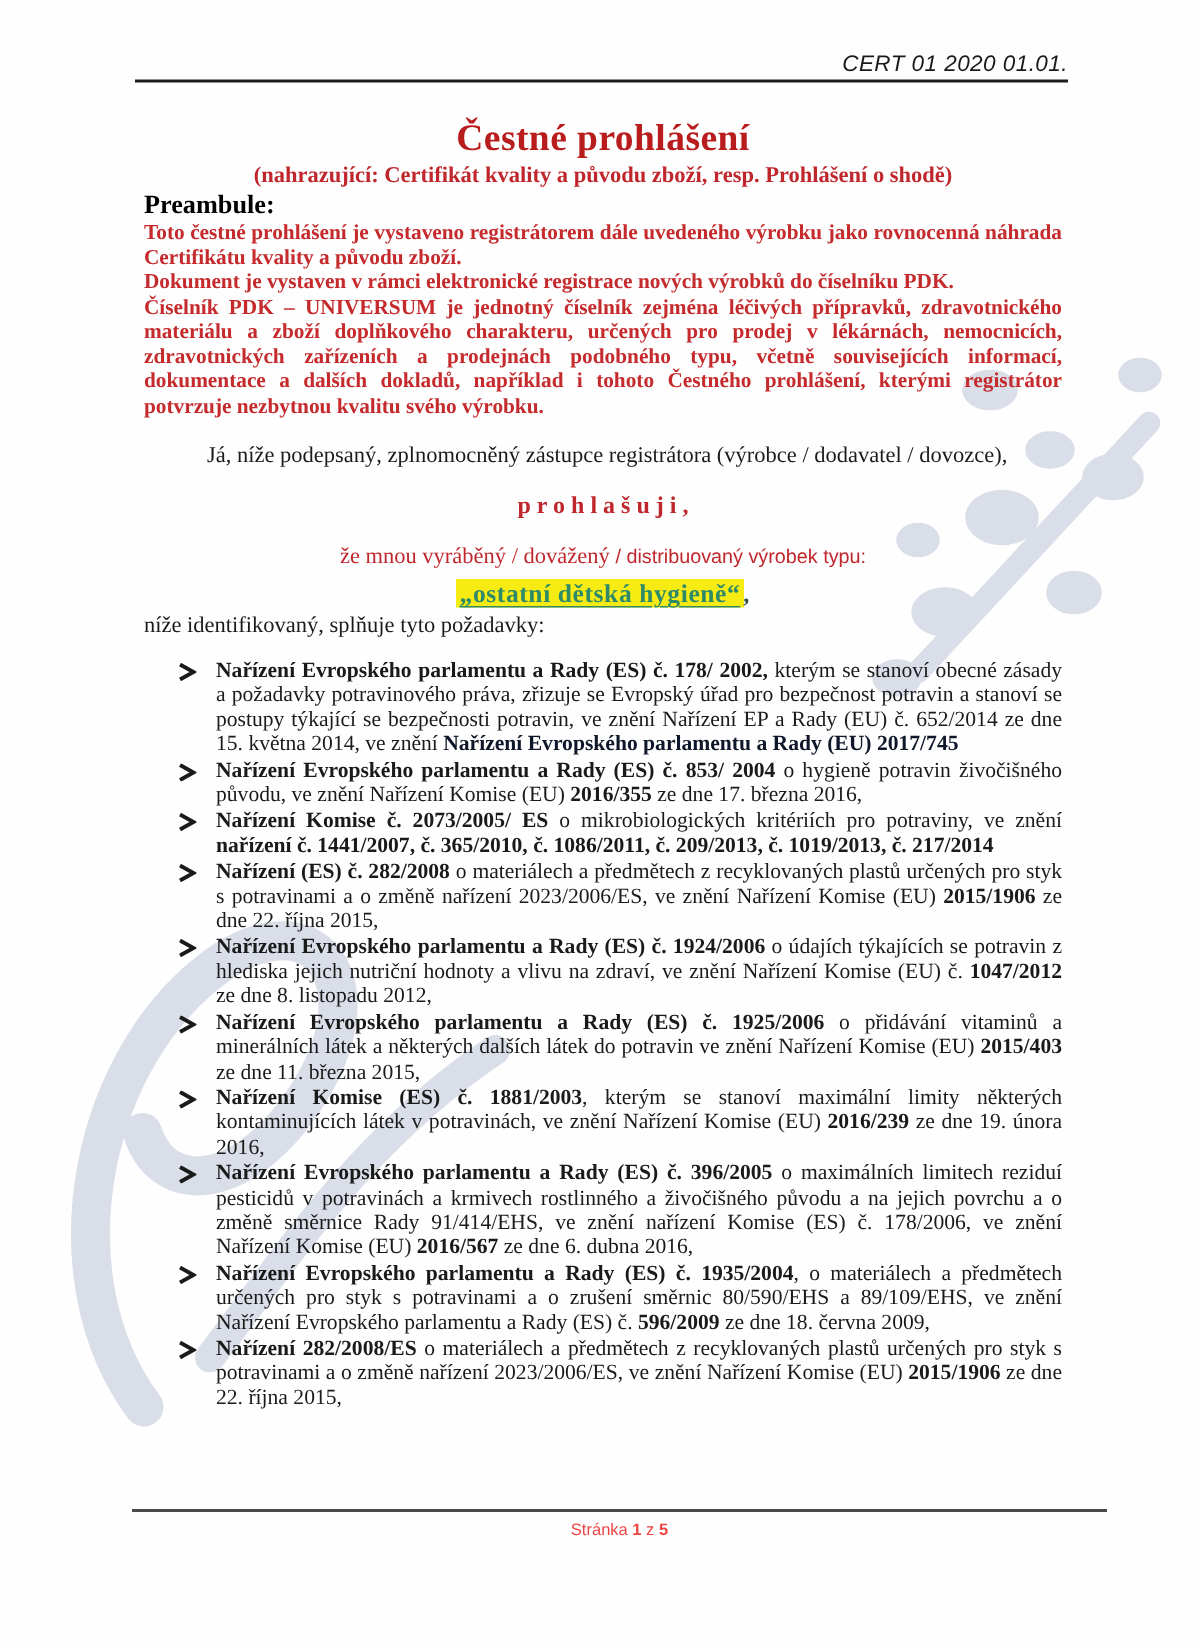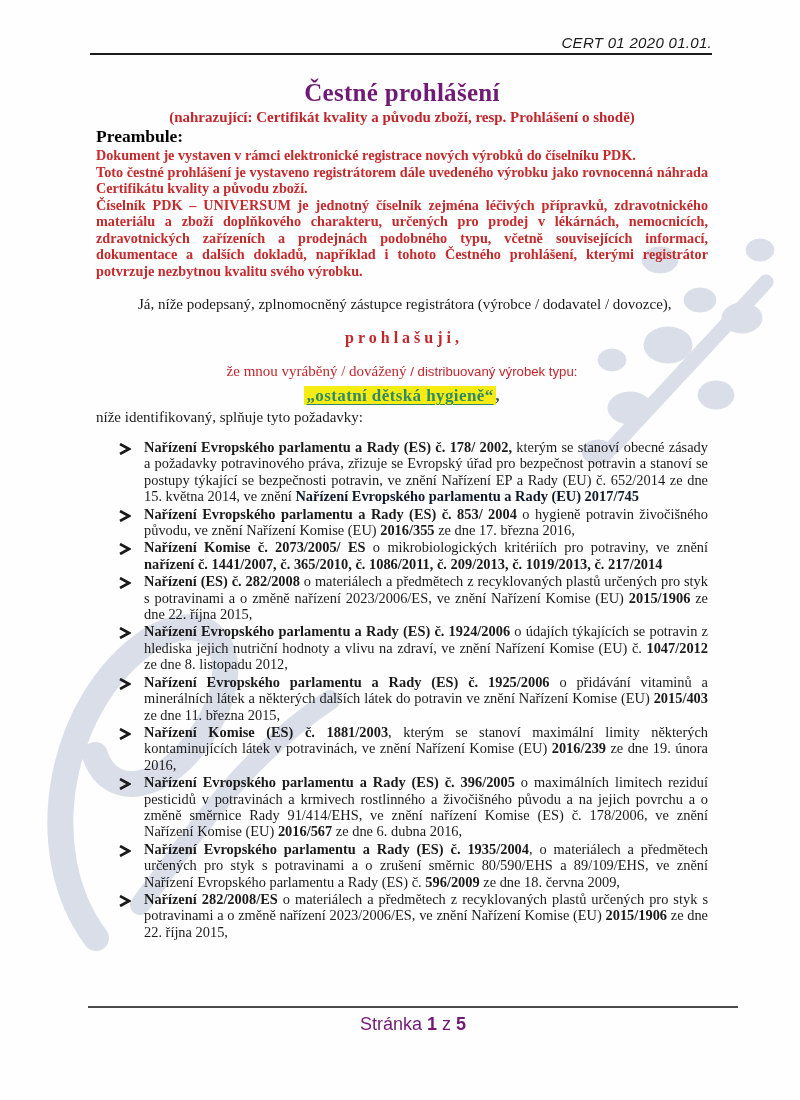--- a/index.html
+++ b/index.html
@@ -15,21 +15,21 @@
   .content{position:relative;z-index:1;padding:34px 92px 0 96px;}
   
   .doc-code-row{
     text-align:right;
     font-family:"Liberation Sans", sans-serif;
     font-style:italic;font-size:15px;letter-spacing:.3px;
     border-bottom:2px solid #1c1c1c;
     padding-bottom:2px;
     margin-left:-6px;margin-right:-4px;
   }
-  .title{margin-top:24px;text-align:center;color:#701a75;font-weight:700;font-size:25px;letter-spacing:.3px;}
+  .title{margin-top:24px;text-align:center;color:#b91c1c;font-weight:700;font-size:25px;letter-spacing:.3px;}
   .subtitle{margin-top:2px;text-align:center;color:#c0272d;font-weight:700;font-size:15px;}
   .preamble-h{color:#000000;font-weight:700;font-size:17.5px;}
   .preamble p{
     margin:0;color:#c52a2c;font-weight:700;font-size:14.2px;line-height:16.5px;
     text-align:justify;
   }
   .intro{margin-top:17px;font-size:15px;text-indent:42px;}
   .verb{margin-top:16px;text-align:center;color:#c0272d;font-weight:700;font-size:16px;}
   .product-line{margin-top:15px;text-align:center;}
   .red-serif{color:#c0272d;font-size:15px;}
@@ -50,21 +50,21 @@
     flex:1;font-size:14.4px;line-height:16.4px;text-align:justify;
   }
   .req-body .b{font-weight:700;}
   .req-body .red{color:#0f172a;font-weight:700;}
   
   .footer{
     position:absolute;left:88px;right:62px;top:1006px;z-index:1;
     border-top:2px solid #4a4a4a;
     text-align:center;
     font-family:"Liberation Sans", sans-serif;
-    font-size:18px;color:#701a75;
+    font-size:11px;color:#ef4444;
     padding-top:6px;
   }
   .footer .b{font-weight:700;}
 </style>
 </head>
 <body>
 
 <div class="page">
 
   <svg class="wm" viewBox="0 0 800 1100" width="800" height="1100" aria-hidden="true">
@@ -88,22 +88,22 @@
 
     <div class="doc-code-row">
       <span>CERT 01 2020 01.01.</span>
     </div>
 
     <div class="title">Čestné prohlášení</div>
     <div class="subtitle">(nahrazující: Certifikát kvality a původu zboží, resp. Prohlášení o shodě)</div>
 
     <div class="preamble">
       <div class="preamble-h">Preambule:</div>
+      <p>Toto čestné prohlášení je vystaveno registrátorem dále uvedeného výrobku jako rovnocenná náhrada Certifikátu kvality a původu zboží.</p>
       <p>Dokument je vystaven v rámci elektronické registrace nových výrobků do číselníku PDK.</p>
-      <p>Toto čestné prohlášení je vystaveno registrátorem dále uvedeného výrobku jako rovnocenná náhrada Certifikátu kvality a původu zboží.</p>
       <p>Číselník PDK – UNIVERSUM je jednotný číselník zejména léčivých přípravků, zdravotnického materiálu a zboží doplňkového charakteru, určených pro prodej v lékárnách, nemocnicích, zdravotnických zařízeních a prodejnách podobného typu, včetně souvisejících informací, dokumentace a dalších dokladů, například i tohoto Čestného prohlášení, kterými registrátor potvrzuje nezbytnou kvalitu svého výrobku.</p>
     </div>
 
     <div class="intro">Já, níže podepsaný, zplnomocněný zástupce registrátora (výrobce / dodavatel / dovozce),</div>
 
     <div class="verb">p r o h l a š u j i ,</div>
 
     <div class="product-line">
       <span class="red-serif">že mnou vyráběný / dovážený </span><span class="red-sans"> / distribuovaný výrobek typu:</span>
     </div>

